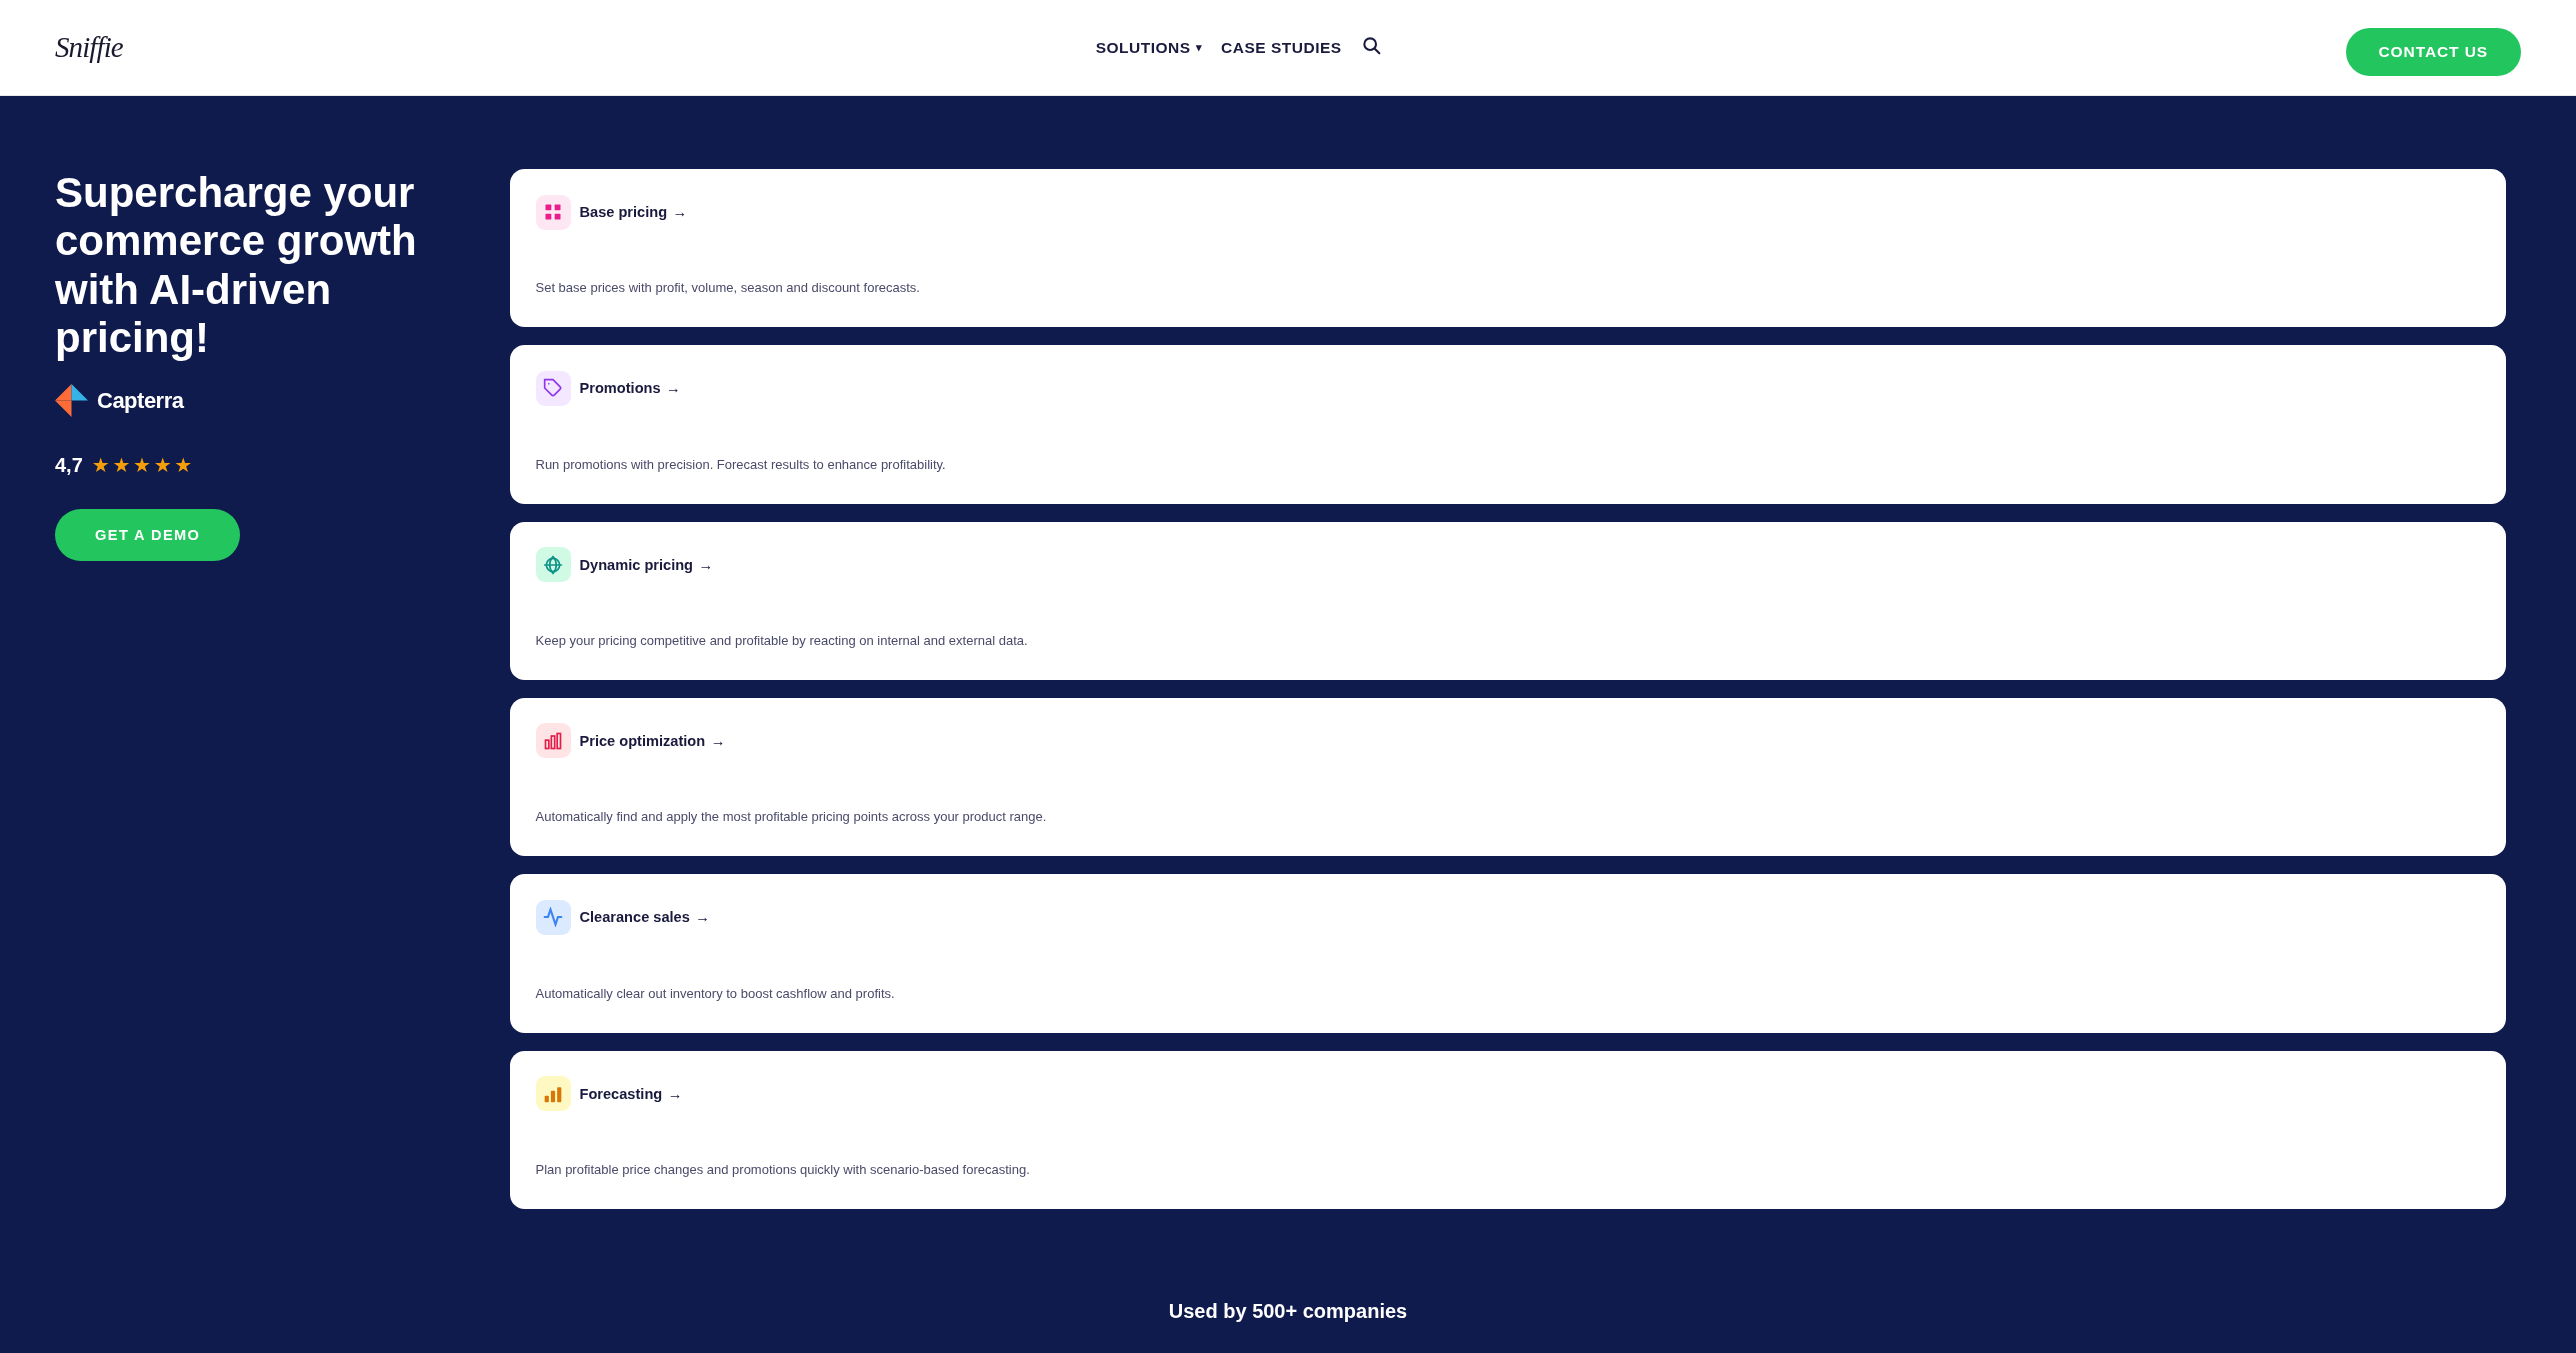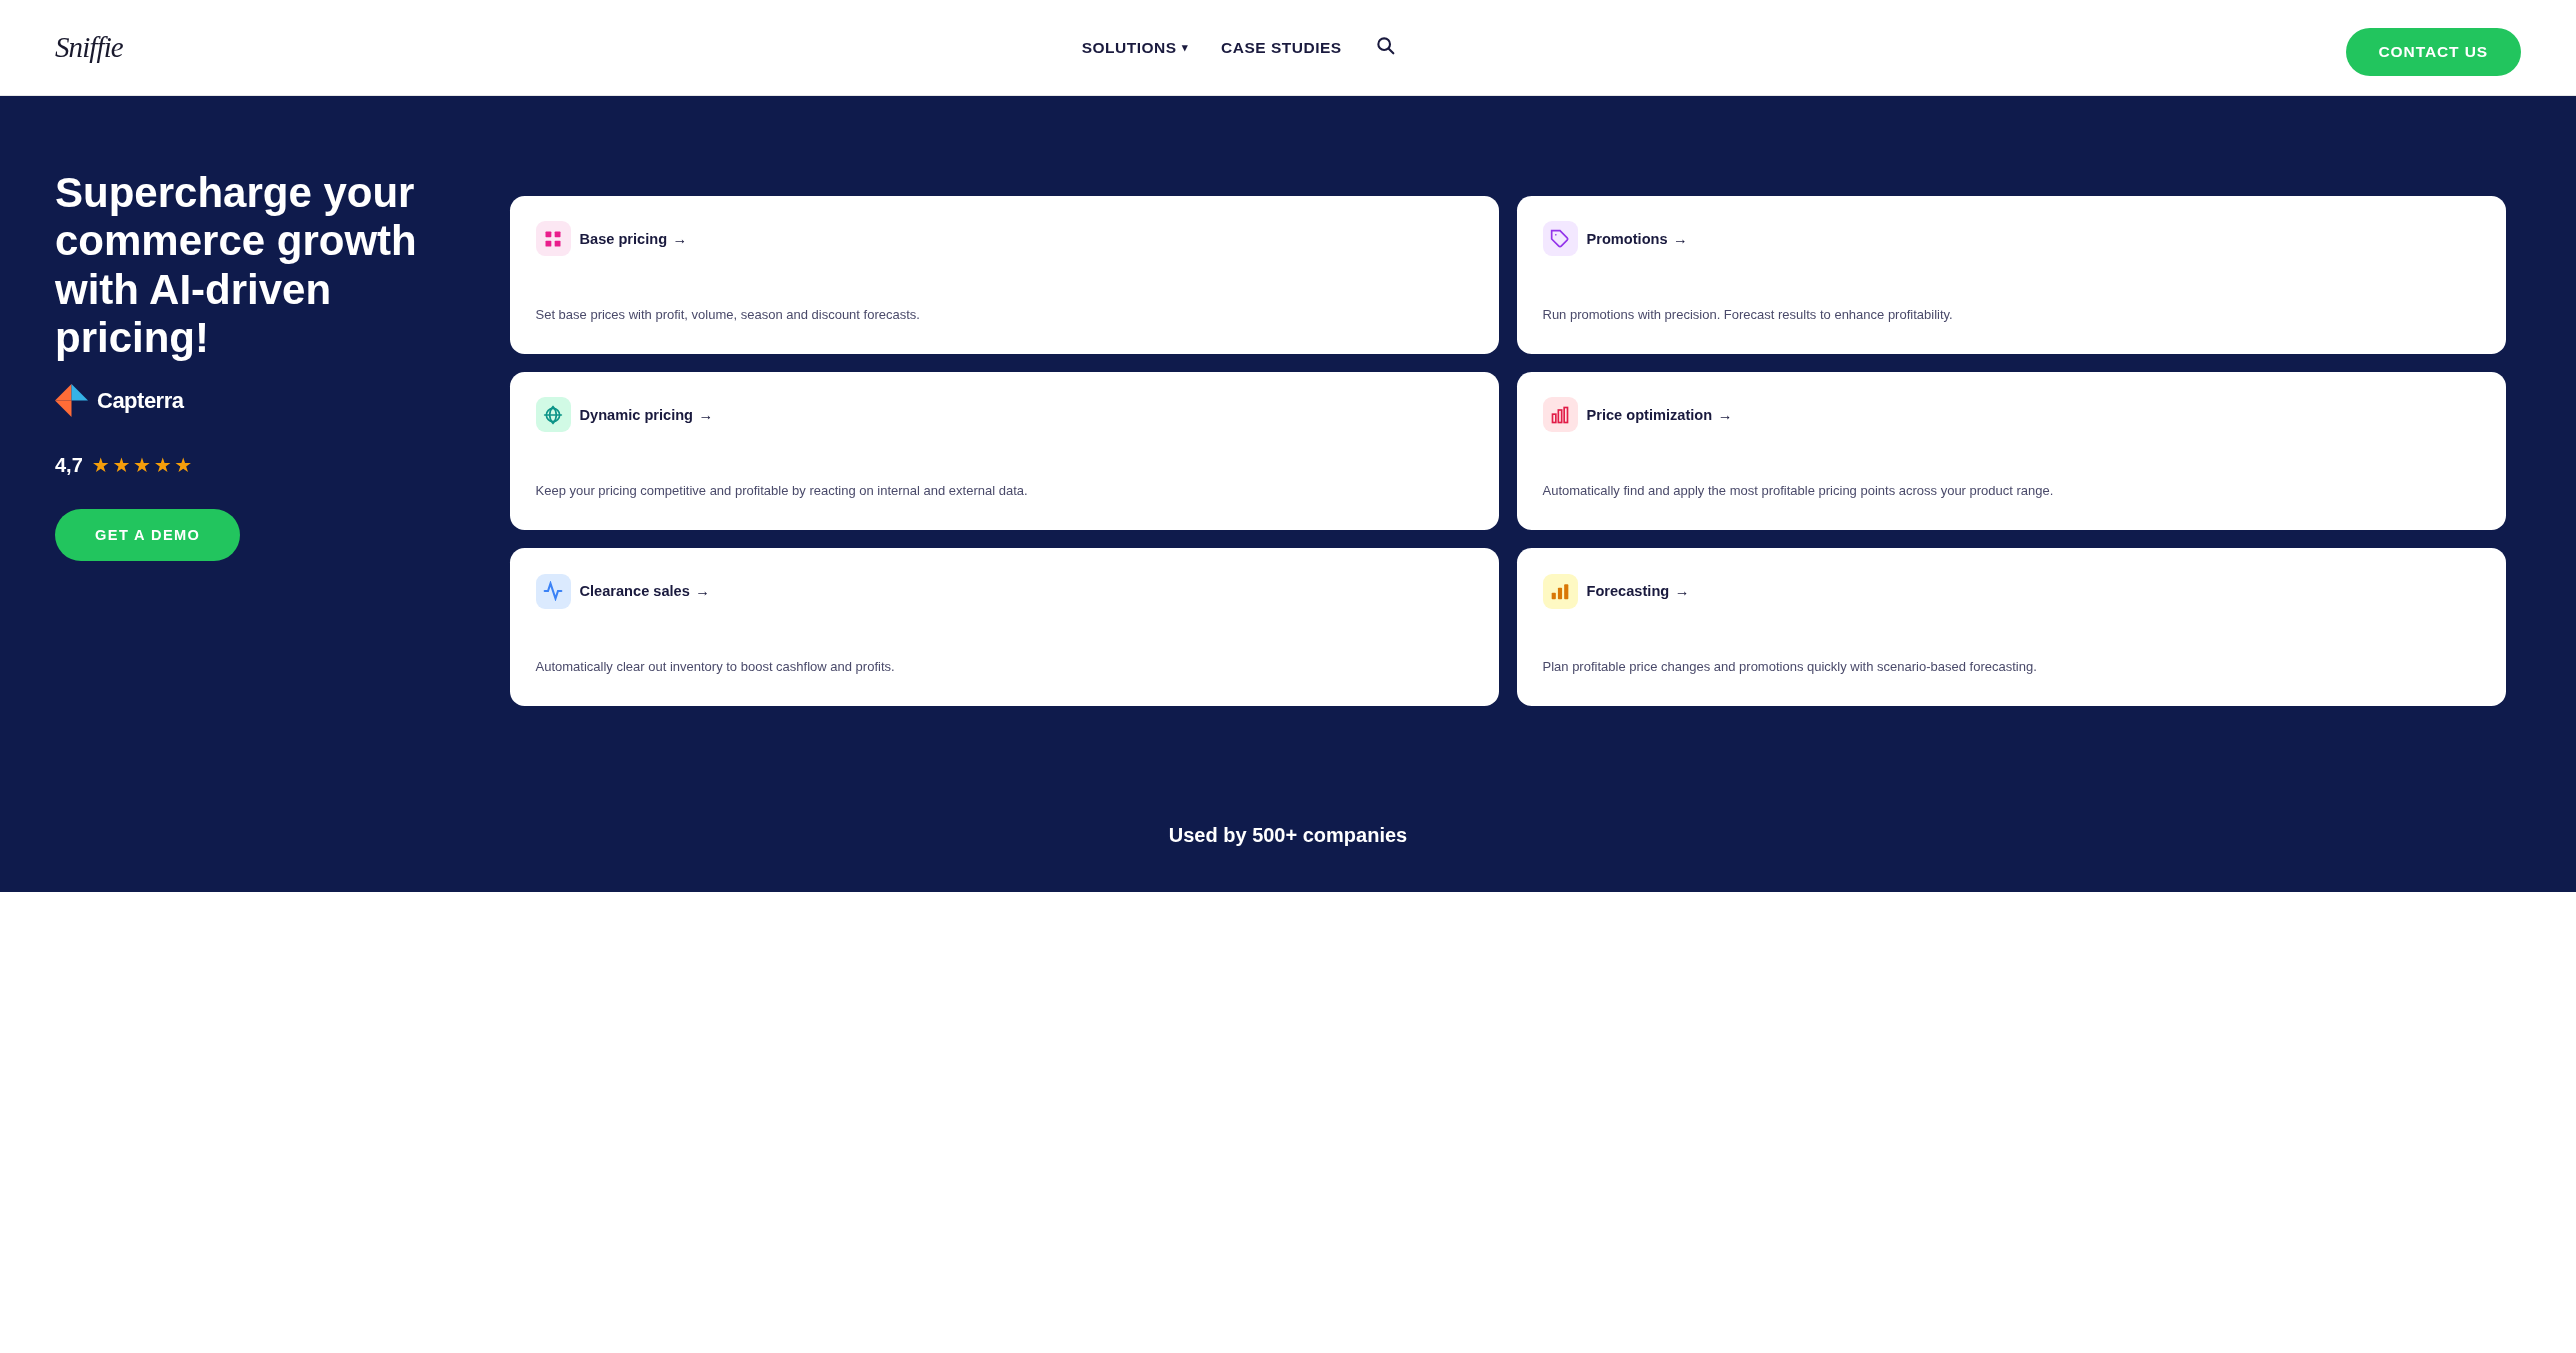--- a/index.html
+++ b/index.html
@@ -30,21 +30,21 @@
       color: #1a1a2e;
       font-family: 'Georgia', cursive;
       font-style: italic;
       font-weight: 400;
       letter-spacing: -0.9px;
     }
 
     .navbar-center {
       display: flex;
       align-items: center;
-      gap: 33px;
+      gap: 19px;
       margin-left: 8px;
     }
 
     .nav-item {
       display: flex;
       align-items: center;
       gap: 5.5px;
       font-size: 15.5px;
       font-weight: 700;
       color: #1a1a3e;
@@ -182,21 +182,21 @@
       font-weight: 800;
       cursor: pointer;
       letter-spacing: 1.4px;
       text-transform: uppercase;
     }
 
     
     .hero-right {
       flex: 1;
       display: grid;
-      grid-template-columns: repeat(2, 1fr);
+      grid-template-columns: repeat(1, 1fr);
       grid-template-rows: repeat(2, auto);
       gap: 18px;
       align-self: center;
     }
 
     .feature-card {
       background: white;
       border-radius: 14.6px;
       padding: 25.5px 25.5px 29px 25.5px;
       display: flex;

